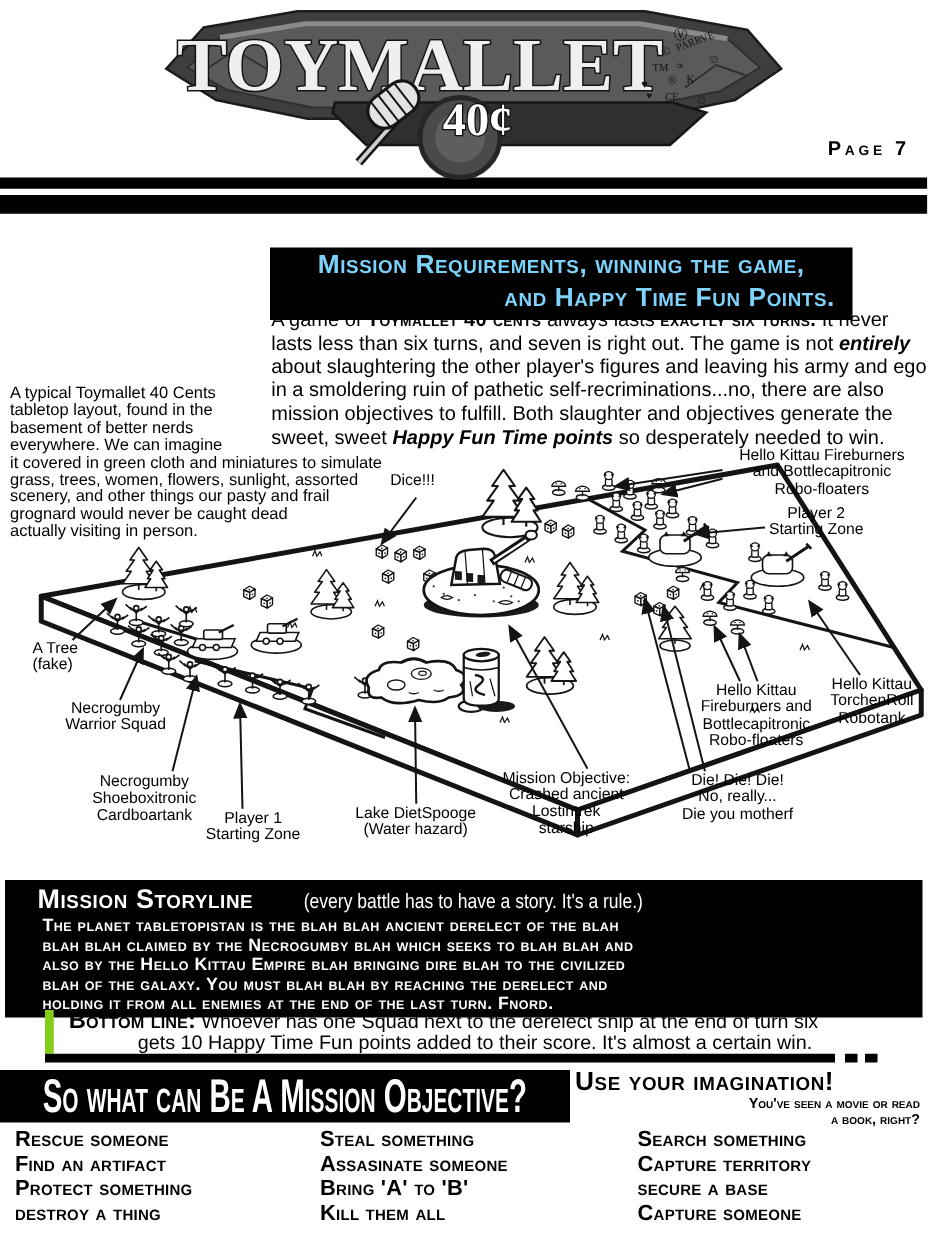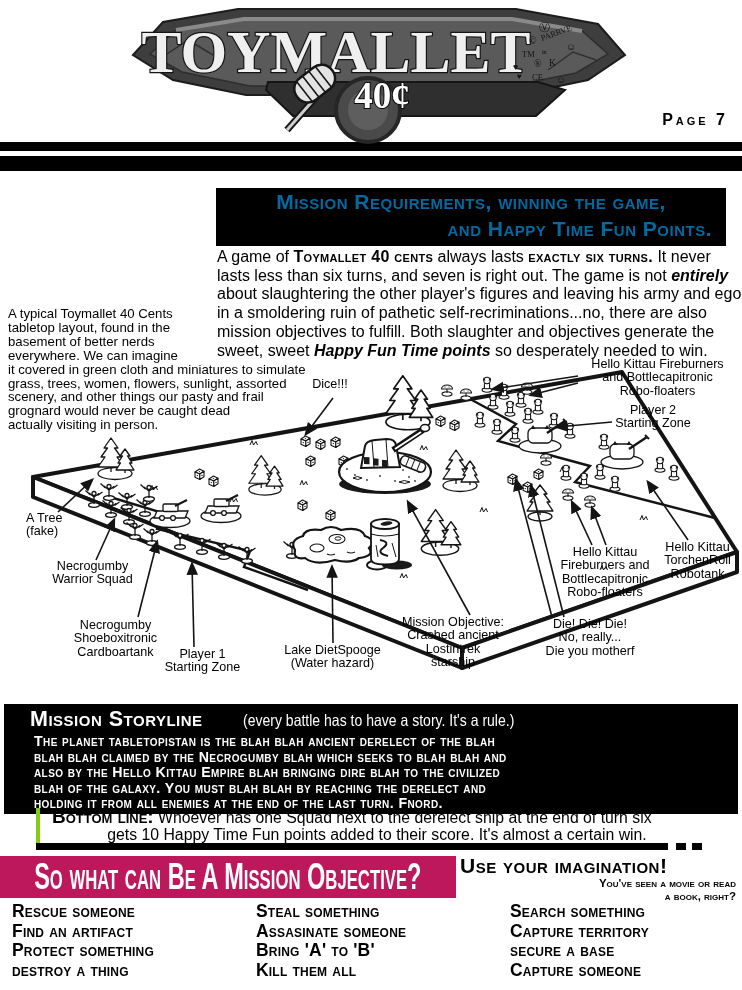--- a/index.html
+++ b/index.html
@@ -16,21 +16,21 @@
   .logo-wrap{position:absolute;left:118px;top:0;width:524px;height:152px;z-index:2;text-align:center;}
 
   
   .intro{position:absolute;left:8px;top:180px;width:208px;font-size:15.8px;line-height:16.6px;}
   .seg-b{font-weight:bold;}
   .seg-bsc{font-weight:bold;font-variant:small-caps;letter-spacing:.3px;}
   .seg-bi{font-weight:bold;font-style:italic;}
   .seg-bl{font-weight:bold;font-variant:small-caps;font-size:19px;}
 
   
-  .req-box{position:absolute;left:216px;top:188px;width:510px;height:58px;background:#000;color:#0369a1;}
+  .req-box{position:absolute;left:216px;top:198px;width:466px;height:58px;background:#000;color:#7dd3fc;}
   .req-line1{position:absolute;top:2px;left:0;right:0;text-align:center;font-size:21px;
              font-weight:bold;font-variant:small-caps;letter-spacing:.5px;}
   .req-line2{position:absolute;top:29px;right:14px;font-size:21px;font-weight:bold;
              font-variant:small-caps;letter-spacing:.5px;}
   .req-body{position:absolute;left:217px;top:248px;width:526px;font-size:16px;line-height:18.7px;}
 
   
   .layout-caption{position:absolute;left:8px;top:307px;width:430px;font-size:13.2px;
                   line-height:13.9px;white-space:pre-line;z-index:3;}
 
@@ -54,29 +54,29 @@
   
   .storyline{position:absolute;left:4px;top:690px;width:734px;height:110px;background:#000;color:#fff;margin-top:14px;}
   .story-head{position:absolute;left:26px;top:3px;white-space:nowrap;}
   .story-title{font-size:21.5px;font-weight:bold;font-variant:small-caps;letter-spacing:.5px;}
   .story-note{display:inline-block;font-size:16.5px;font-weight:400;margin-left:36px;
               transform:scaleX(.85);transform-origin:left center;}
   .story-body{position:absolute;left:30px;top:30px;width:692px;font-size:14.2px;font-weight:bold;
               font-variant:small-caps;line-height:15.6px;letter-spacing:.4px;white-space:pre-line;}
 
   
-  .bottomline{position:absolute;left:36px;top:808px;width:650px;border-left:4px solid #84cc16;
+  .bottomline{position:absolute;left:36px;top:808px;width:650px;border-left:7px solid #84cc16;
               padding-left:12px;font-size:15.8px;line-height:17px;}
   .bl-line2{text-align:center;}
   .rule{position:absolute;left:36px;top:843px;width:632px;height:7px;background:#000;}
   .rule-dot{position:absolute;top:843px;width:10px;height:7px;background:#000;}
   .rd1{left:676px;} .rd2{left:692px;}
 
   
-  .obj-banner{position:absolute;left:0;top:856px;width:456px;height:42px;background:#be185d;color:#fff;
+  .obj-banner{position:absolute;left:0;top:856px;width:456px;height:42px;background:#000000;color:#fff;
               display:flex;align-items:center;justify-content:center;overflow:hidden;}
   .obj-banner span{font-size:31px;font-weight:bold;font-variant:small-caps;white-space:nowrap;
               transform:scale(.76,1.22);}
   .imagination{position:absolute;left:460px;top:854px;width:276px;}
   .imag-title{font-size:21px;font-weight:bold;font-variant:small-caps;letter-spacing:.5px;
               line-height:23px;text-align:left;}
   .imag-sub{font-size:11.5px;font-weight:bold;font-variant:small-caps;line-height:12.5px;text-align:right;}
 
   .obj-col{position:absolute;top:902px;font-size:17.5px;font-weight:bold;font-variant:small-caps;
            line-height:19.5px;letter-spacing:.2px;}

